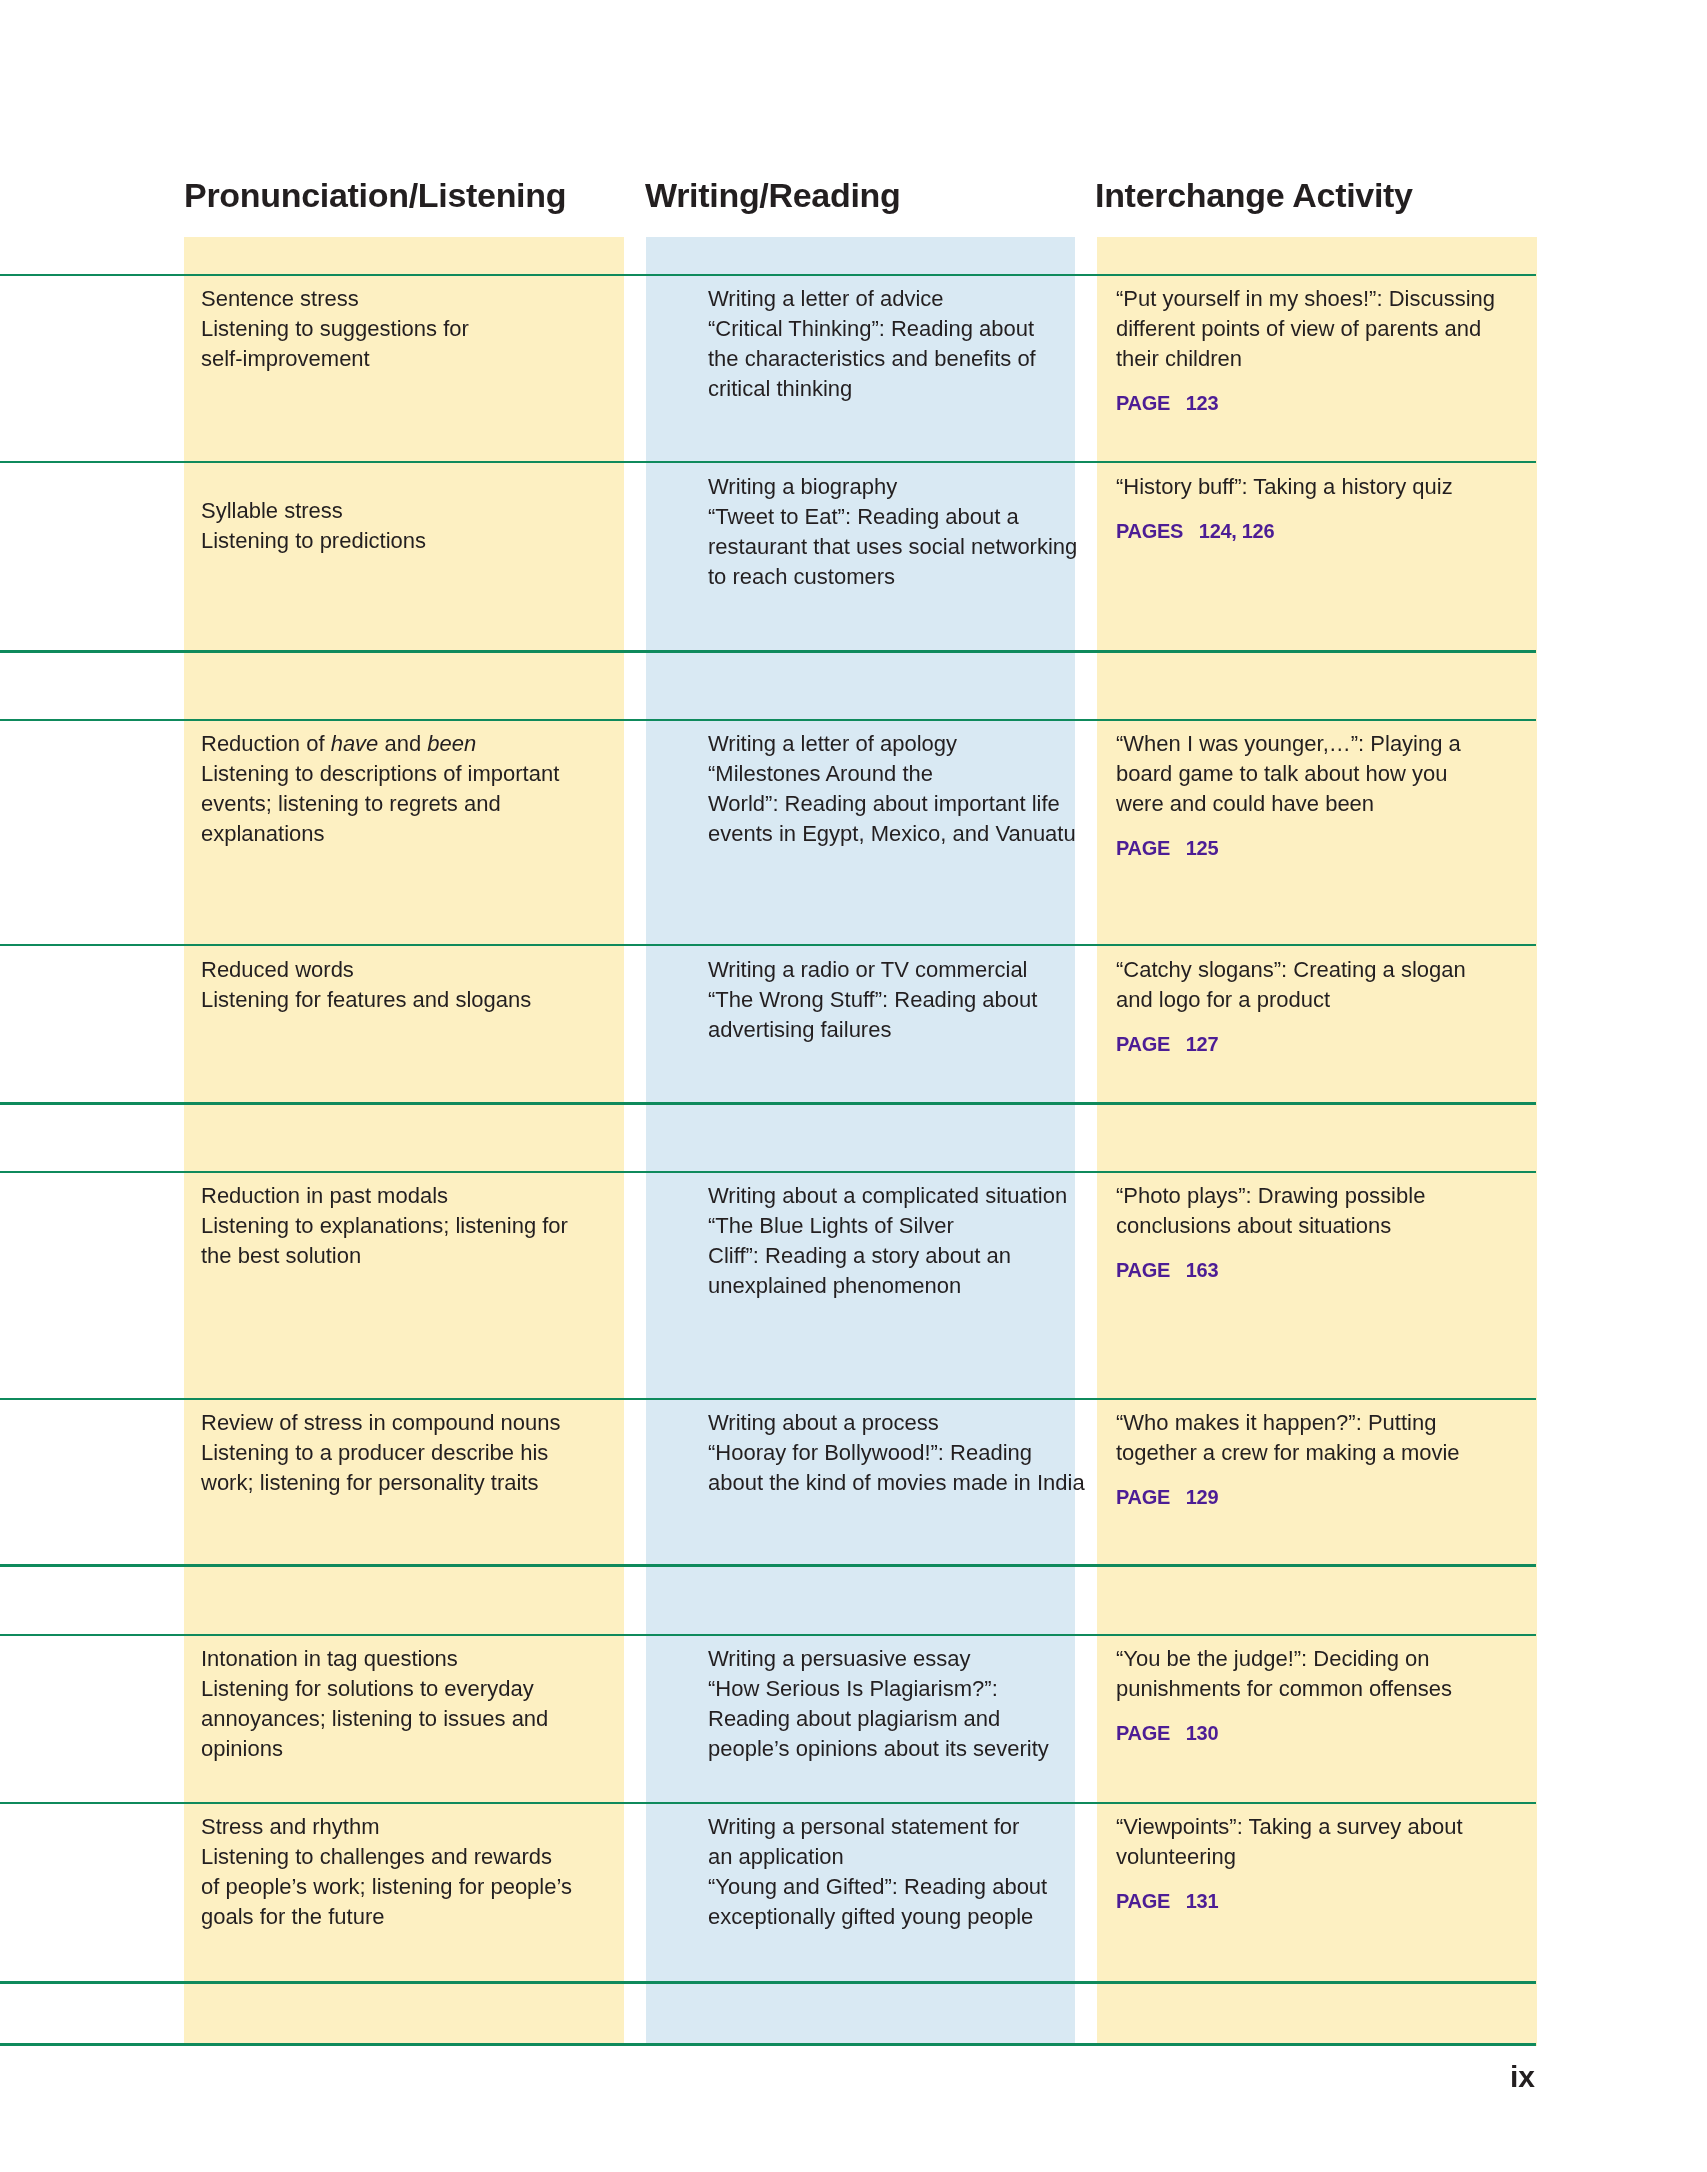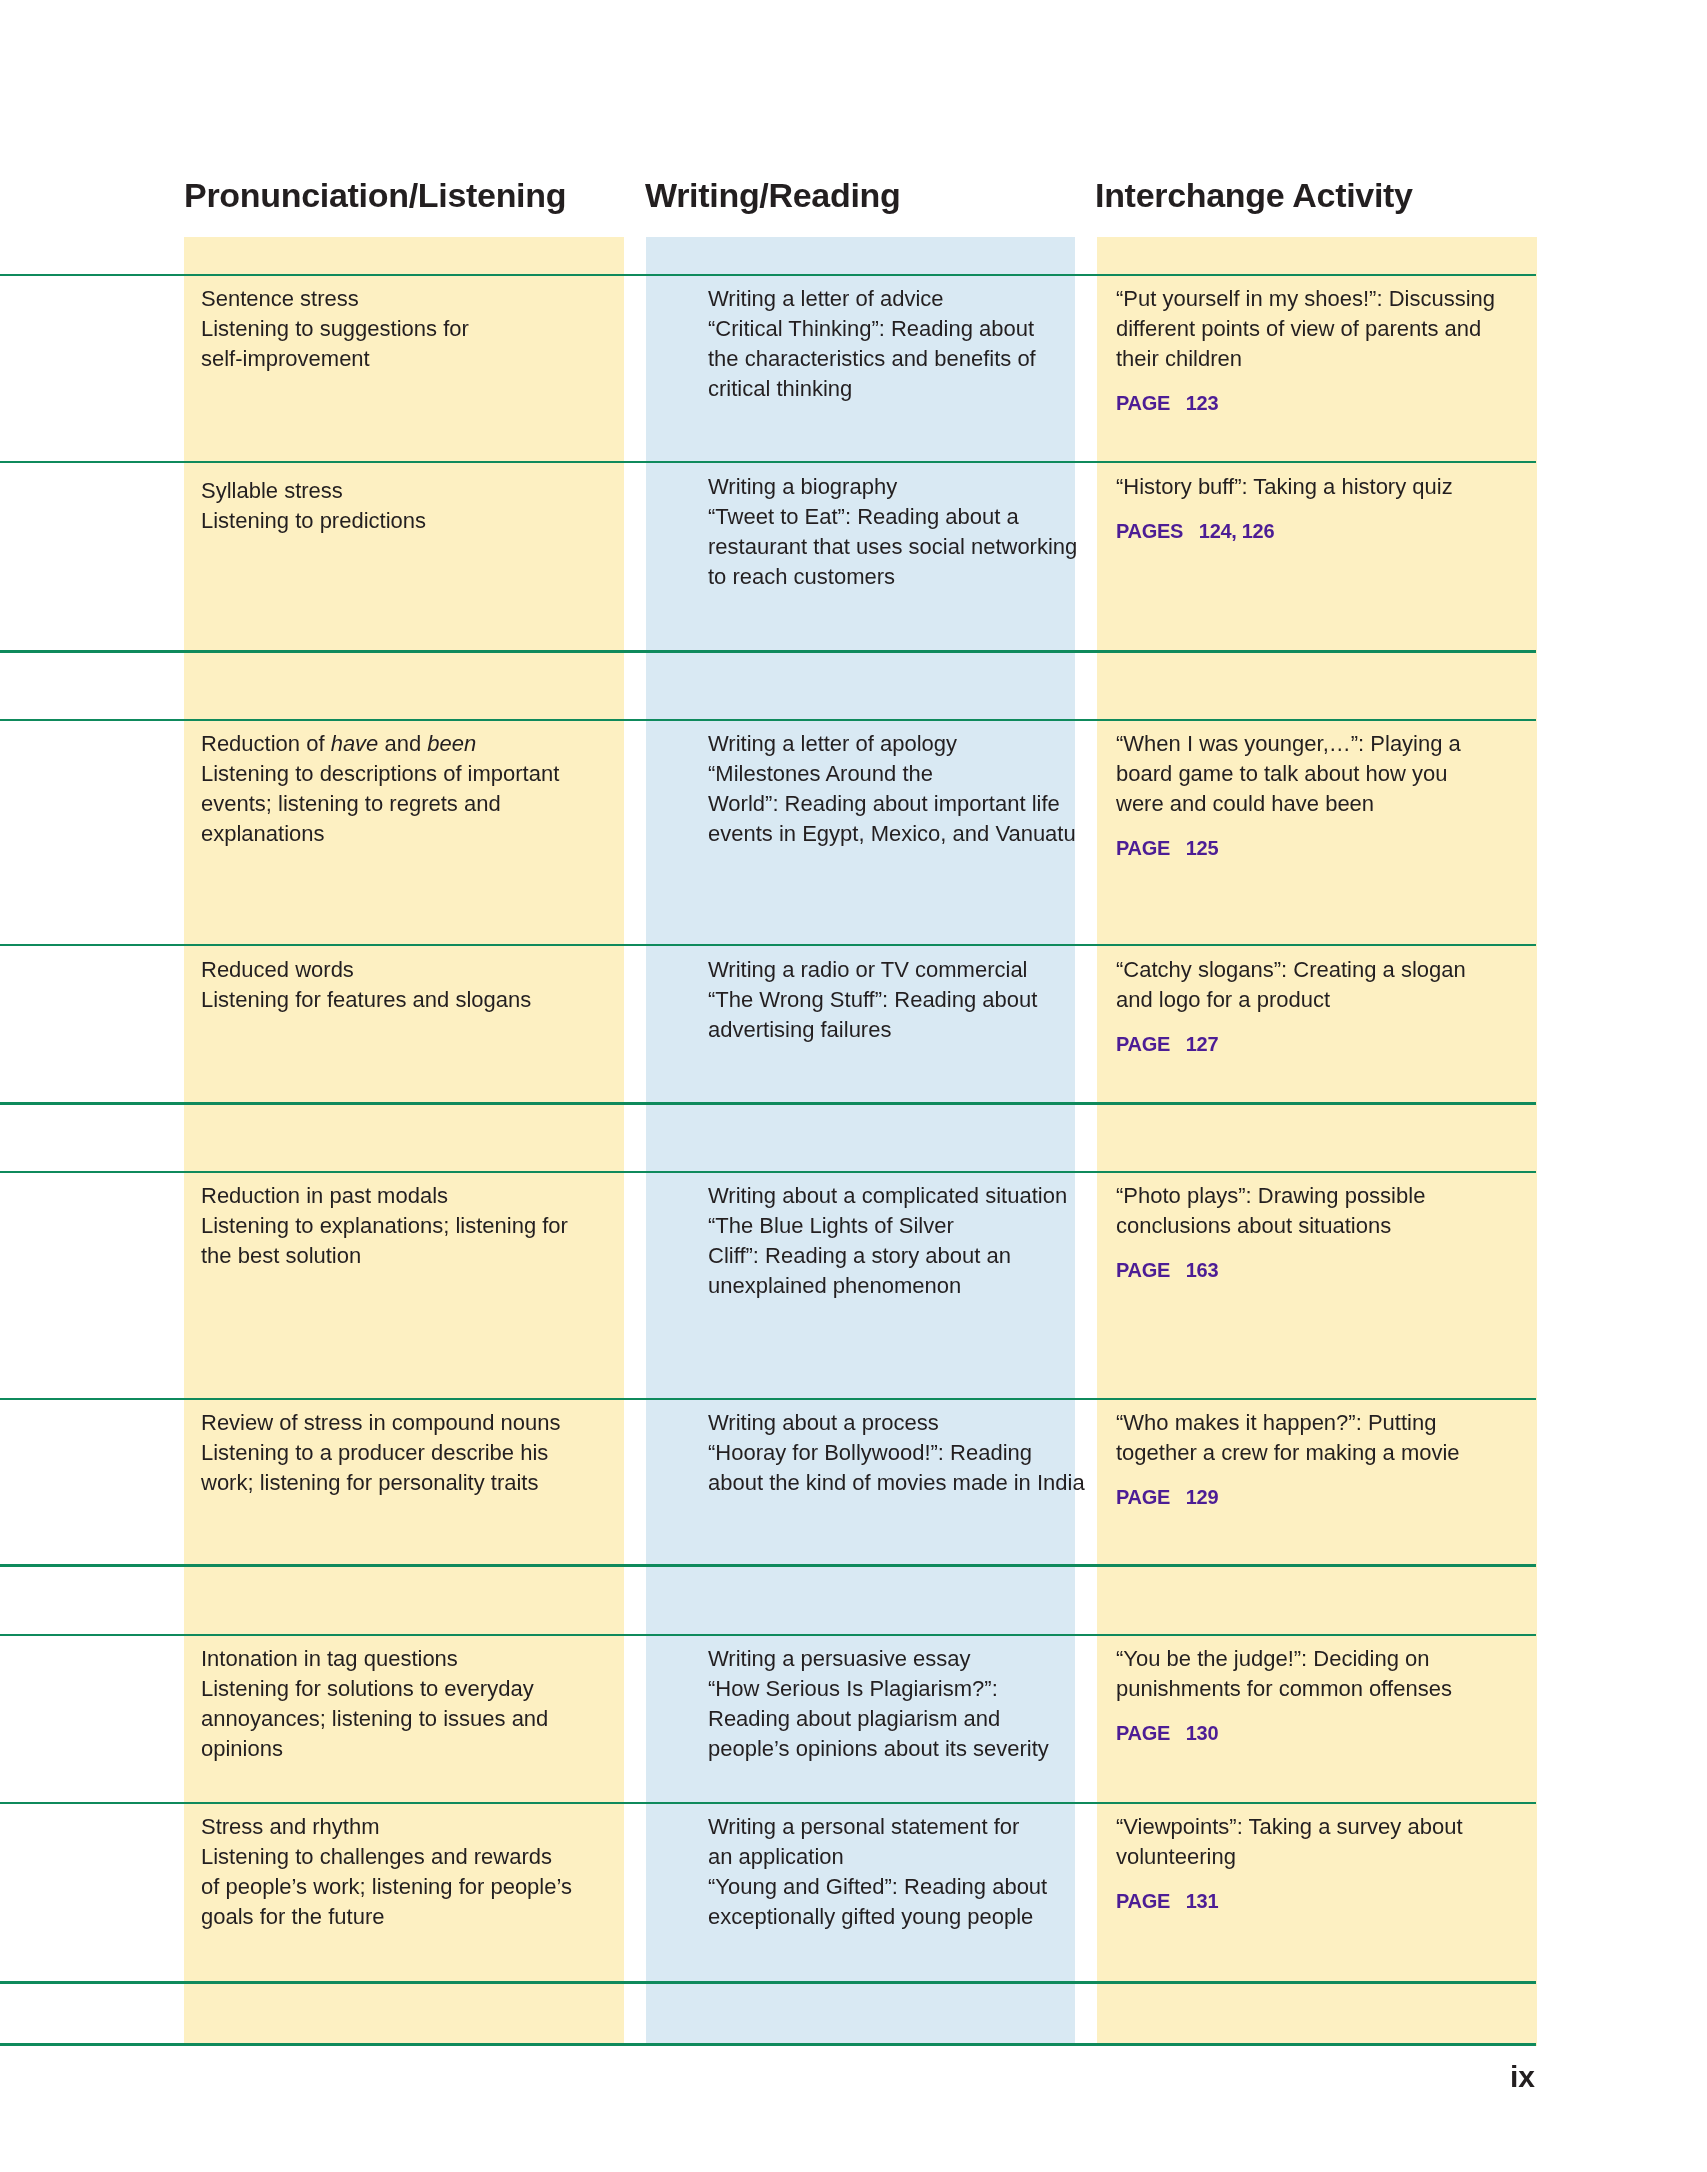--- a/index.html
+++ b/index.html
@@ -79,21 +79,21 @@
 <span>Listening to suggestions for
 self-improvement</span></div>
 <div class="cell c2" style="top:284px">Writing a letter of advice
 “Critical Thinking”:  Reading about
 the characteristics and benefits of
 critical thinking</div>
 <div class="cell c3" style="top:284px"><span>“Put yourself in my shoes!”:  Discussing
 different points of view of parents and
 their children</span><span class="page-ref">PAGE   123</span></div>
 
-<div class="cell c1" style="top:476px"><span>Syllable stress</span>
+<div class="cell c1" style="top:496px"><span>Syllable stress</span>
 <span>Listening to predictions</span></div>
 <div class="cell c2" style="top:472px">Writing a biography
 “Tweet to Eat”:  Reading about a
 restaurant that uses social networking
 to reach customers</div>
 <div class="cell c3" style="top:472px"><span>“History buff”:  Taking a history quiz</span><span class="page-ref">PAGES   124, 126</span></div>
 
 <div class="cell c1" style="top:729px"><span><span>Reduction of </span><i>have</i><span> and </span><i>been</i></span>
 <span>Listening to descriptions of important
 events; listening to regrets and

